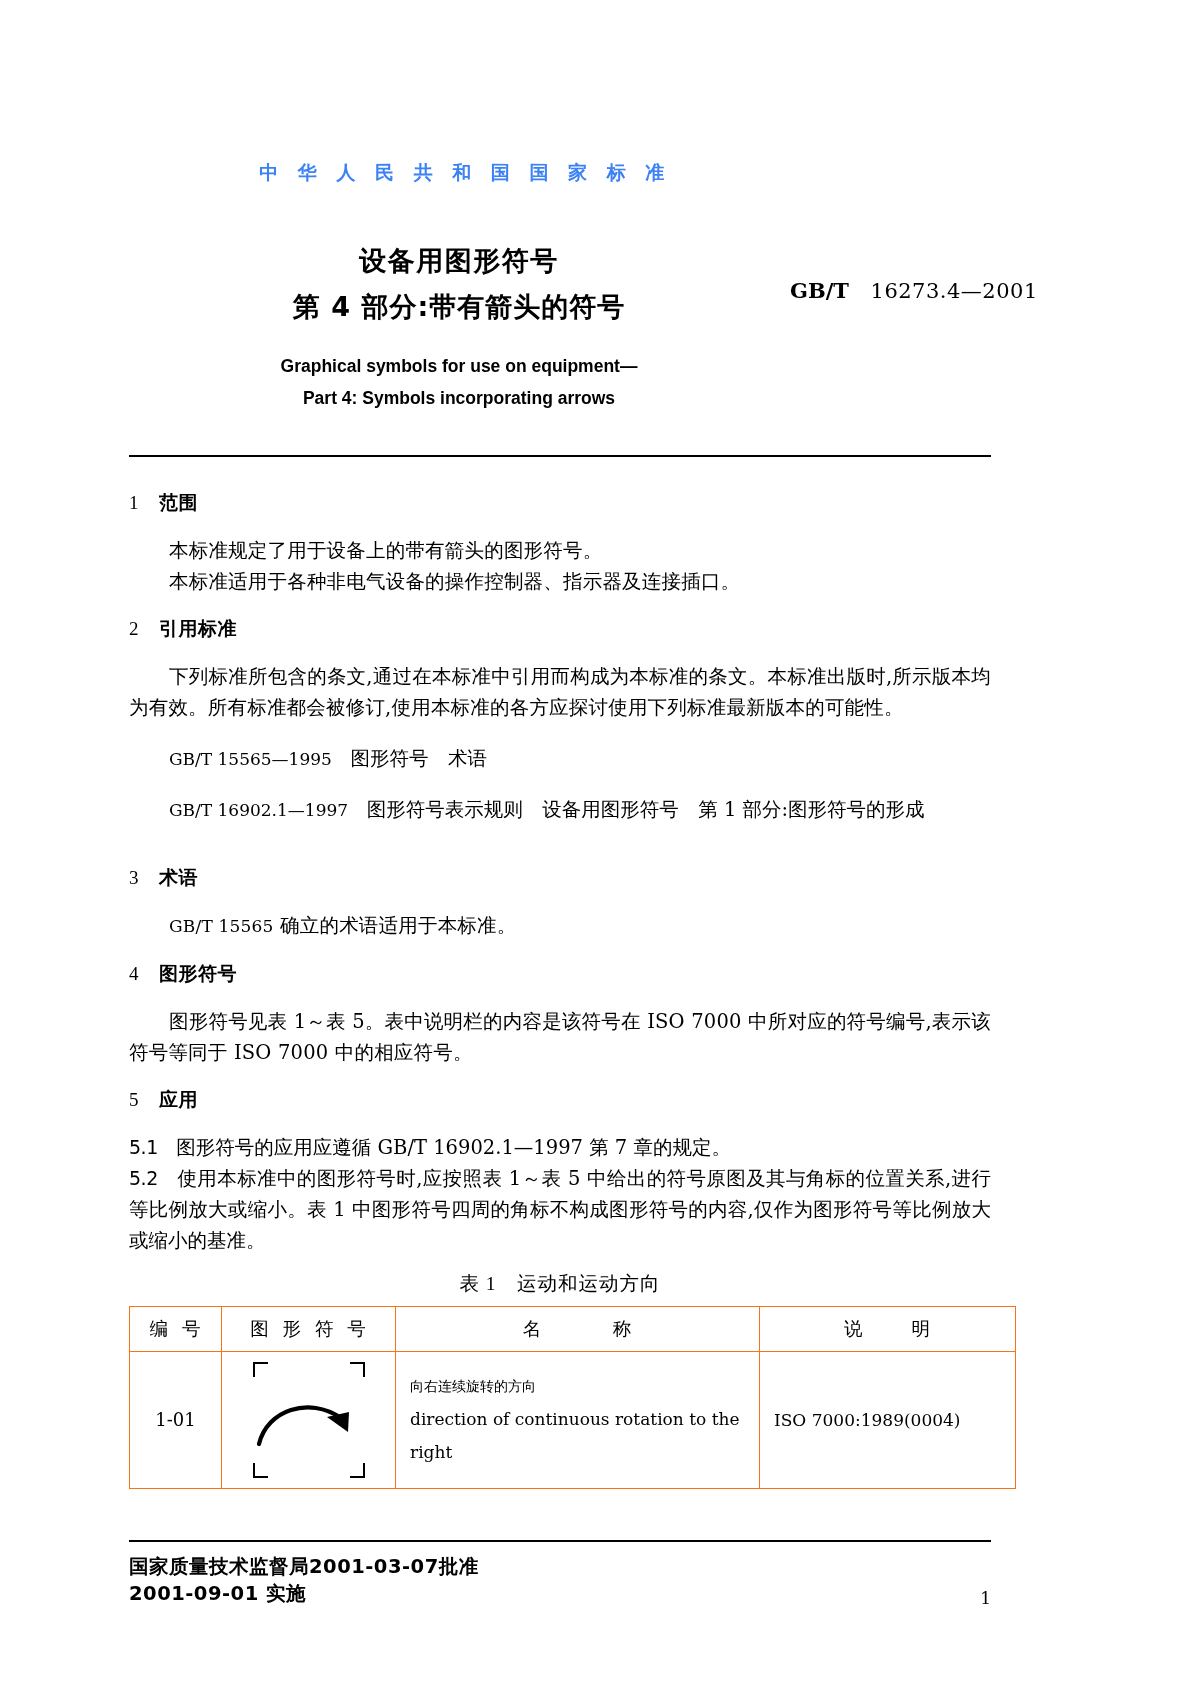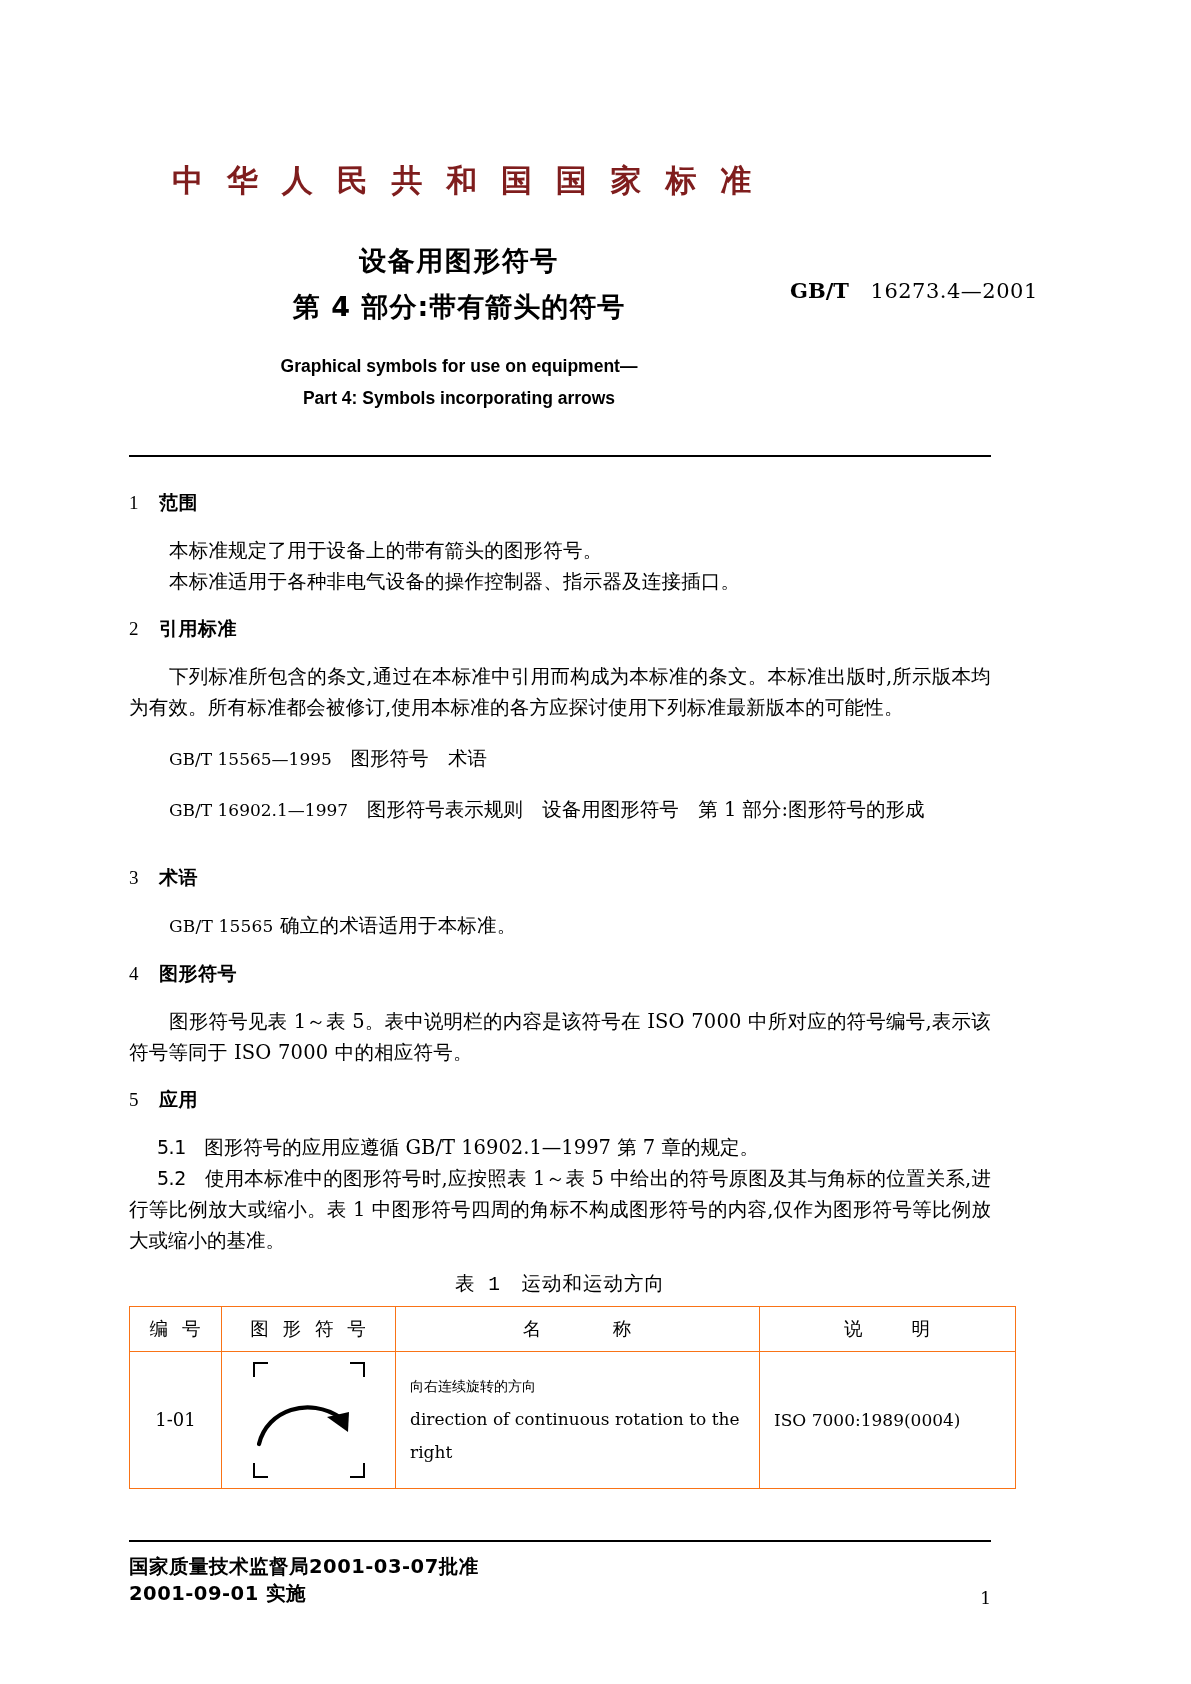--- a/index.html
+++ b/index.html
@@ -29,24 +29,24 @@
   .masthead {
     position: absolute;
     left: 129px;
     top: 160px;
     width: 862px;
   }
   .nation-title {
     text-align: center;
     font-family: "DejaVu Sans", "Liberation Sans", sans-serif;
     font-weight: bold;
-    font-size: 31px;
+    font-size: 19px;
     letter-spacing: 6.5px;
     padding-left: 6px;
-    color: #7f1d1d;
+    color: #3b82f6;
     width: 660px;
     margin: 0;
   }
 
   .title-block {
     position: absolute;
     left: 129px;
     top: 238px;
     width: 660px;
     text-align: center;
@@ -139,27 +139,26 @@
     font-family: "DejaVu Serif", "Liberation Serif", serif;
     font-size: 19.5px;
     line-height: 31px;
     margin: 0;
     text-align: justify;
   }
   p.numpara .cl {
     font-family: "DejaVu Sans", "Liberation Sans", sans-serif;
     font-size: 19px;
     letter-spacing: -0.5px;
-    margin-left: 28px;
   }
 
   
   .table-caption {
     text-align: center;
-    font-family: Liberation Mono, monospace;
+    font-family: Liberation Serif, serif;
     font-size: 19.5px;
     margin: 14px 0 9px 0;
     letter-spacing: 1px;
   }
   table.gbt {
     border-collapse: collapse;
     width: 862px;
     table-layout: fixed;
   }
   table.gbt th, table.gbt td {

